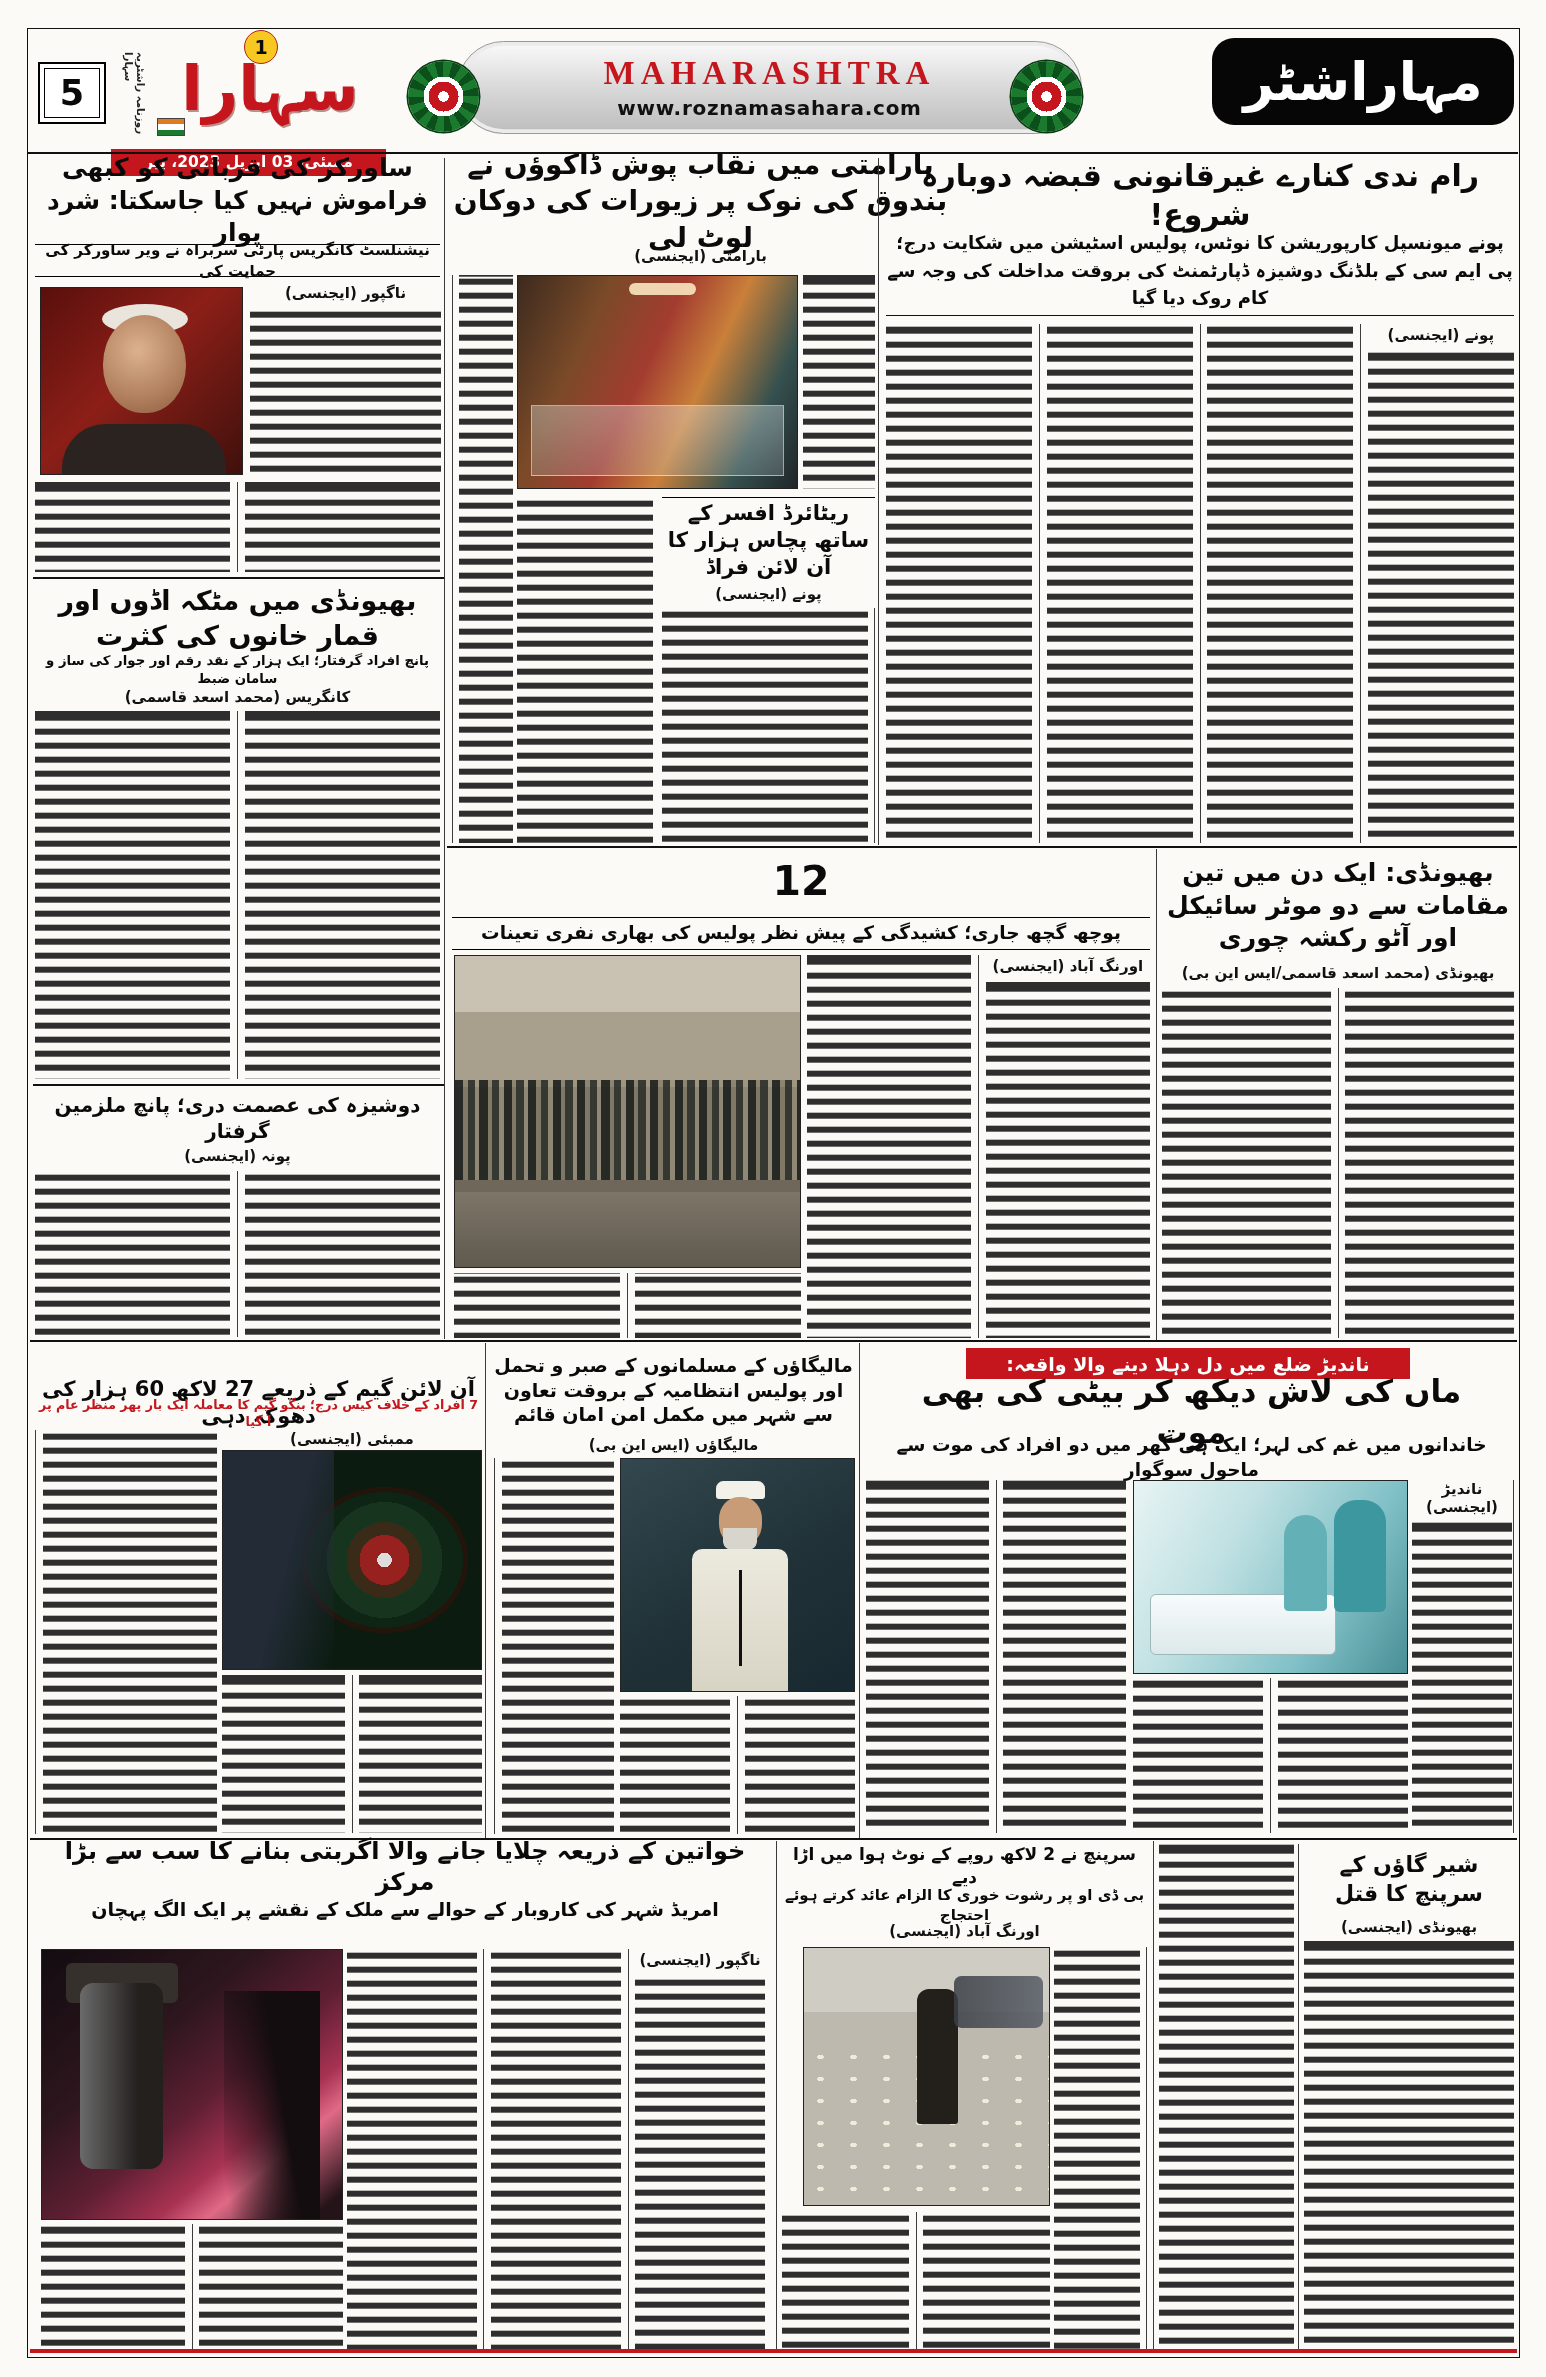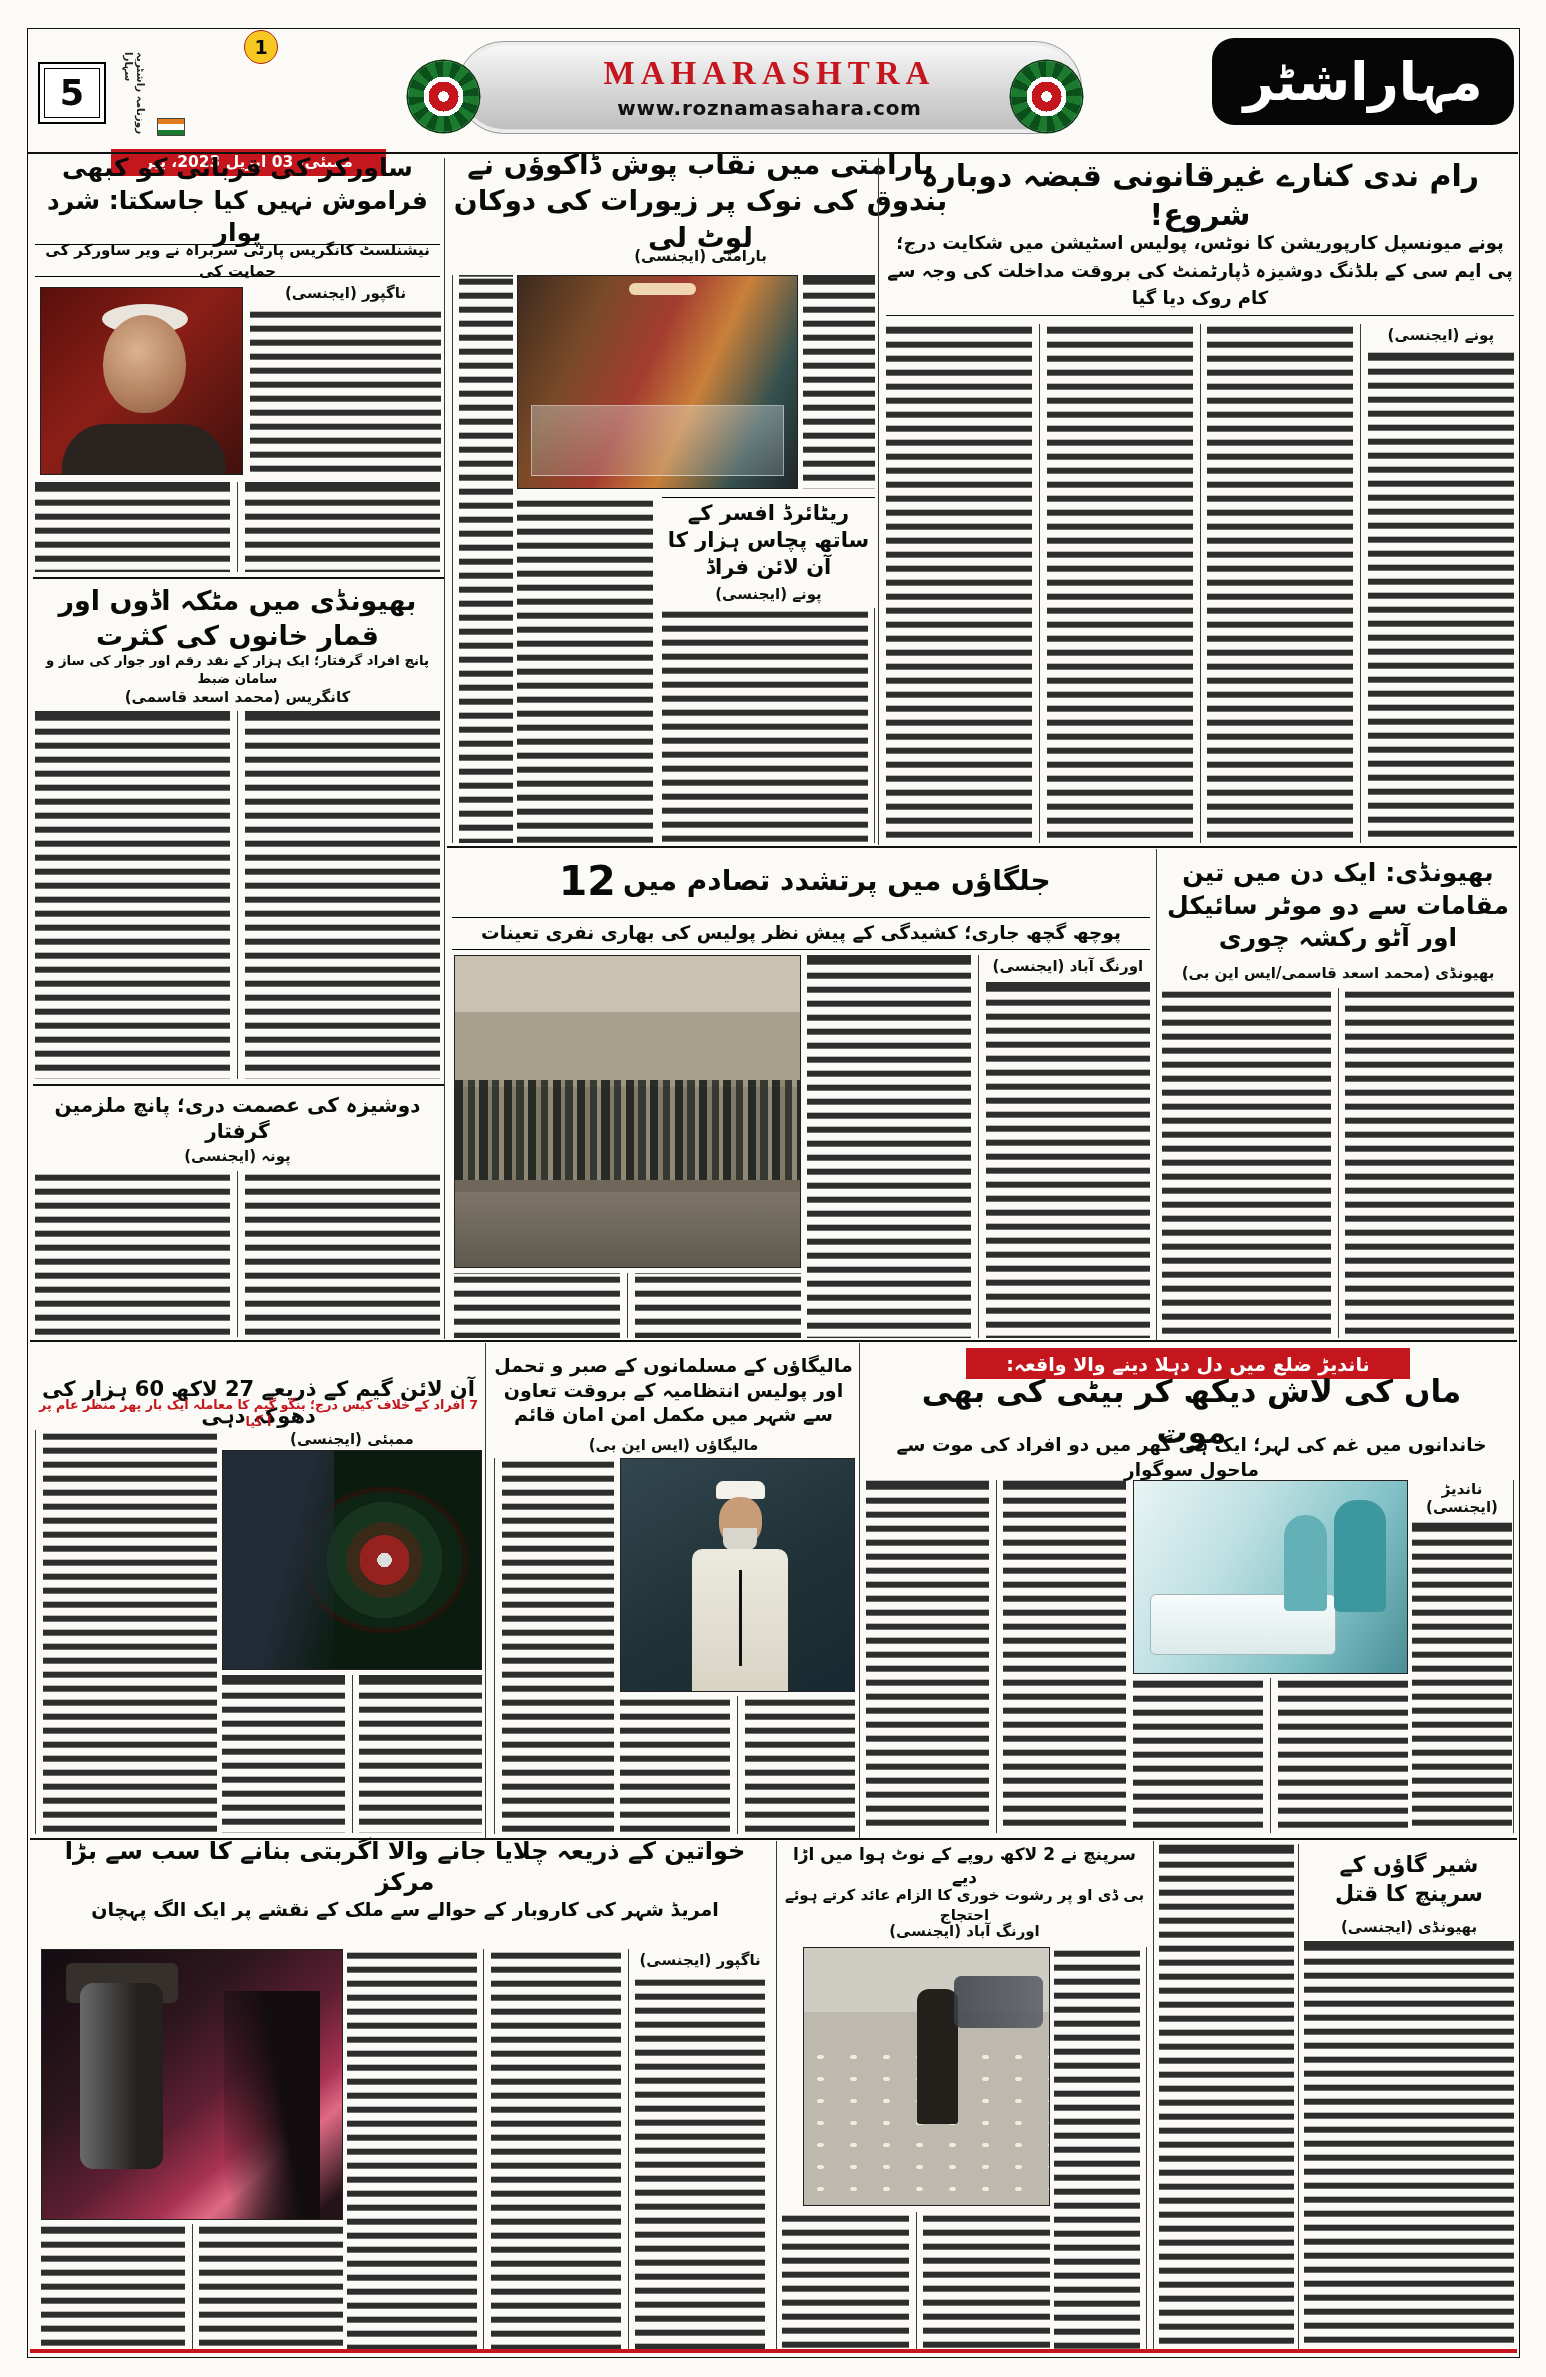--- a/index.html
+++ b/index.html
@@ -203,20 +203,21 @@
 
 <div id="frame"></div>
 
 <div id="pagenum-box">
   <div id="pagenum-inner">5</div>
 </div>
 
 <div id="masthead">
   <div id="masthead-side">روزنامہ راشٹریہ سہارا</div>
   <div id="masthead-badge">1</div>
+  <div id="masthead-title">سہارا</div>
   <div id="masthead-flag"></div>
   <div id="masthead-date">ممبئی، 03 اپریل 2023، پیر</div>
 </div>
 
 <div class="medallion" id="med-left"></div>
 <div id="banner">
   <div id="banner-title">MAHARASHTRA</div>
   <div id="banner-site">www.roznamasahara.com</div>
 </div>
 <div class="medallion" id="med-right"></div>
@@ -282,21 +283,20 @@
     <div class="byline">پونے (ایجنسی)</div>
     <div class="tx fill"></div>
   </div>
   <div class="c tx"></div>
   <div class="c tx"></div>
   <div class="c tx"></div>
 </div>
 <div class="hr" id="hr-band1"></div>
 
 <div class="hl" id="jal-hl">
-  <span>جلگاؤں میں پرتشدد تصادم میں</span>
   <span class="num">12</span>
 </div>
 <div class="sub" id="jal-sub">پوچھ گچھ جاری؛ کشیدگی کے پیش نظر پولیس کی بھاری نفری تعینات</div>
 <div class="photo" id="ph-police">
   <div class="crowd"></div>
   <div class="road"></div>
 </div>
 <div class="cols" id="jal-cols">
   <div class="c">
     <div class="byline">اورنگ آباد (ایجنسی)</div>

